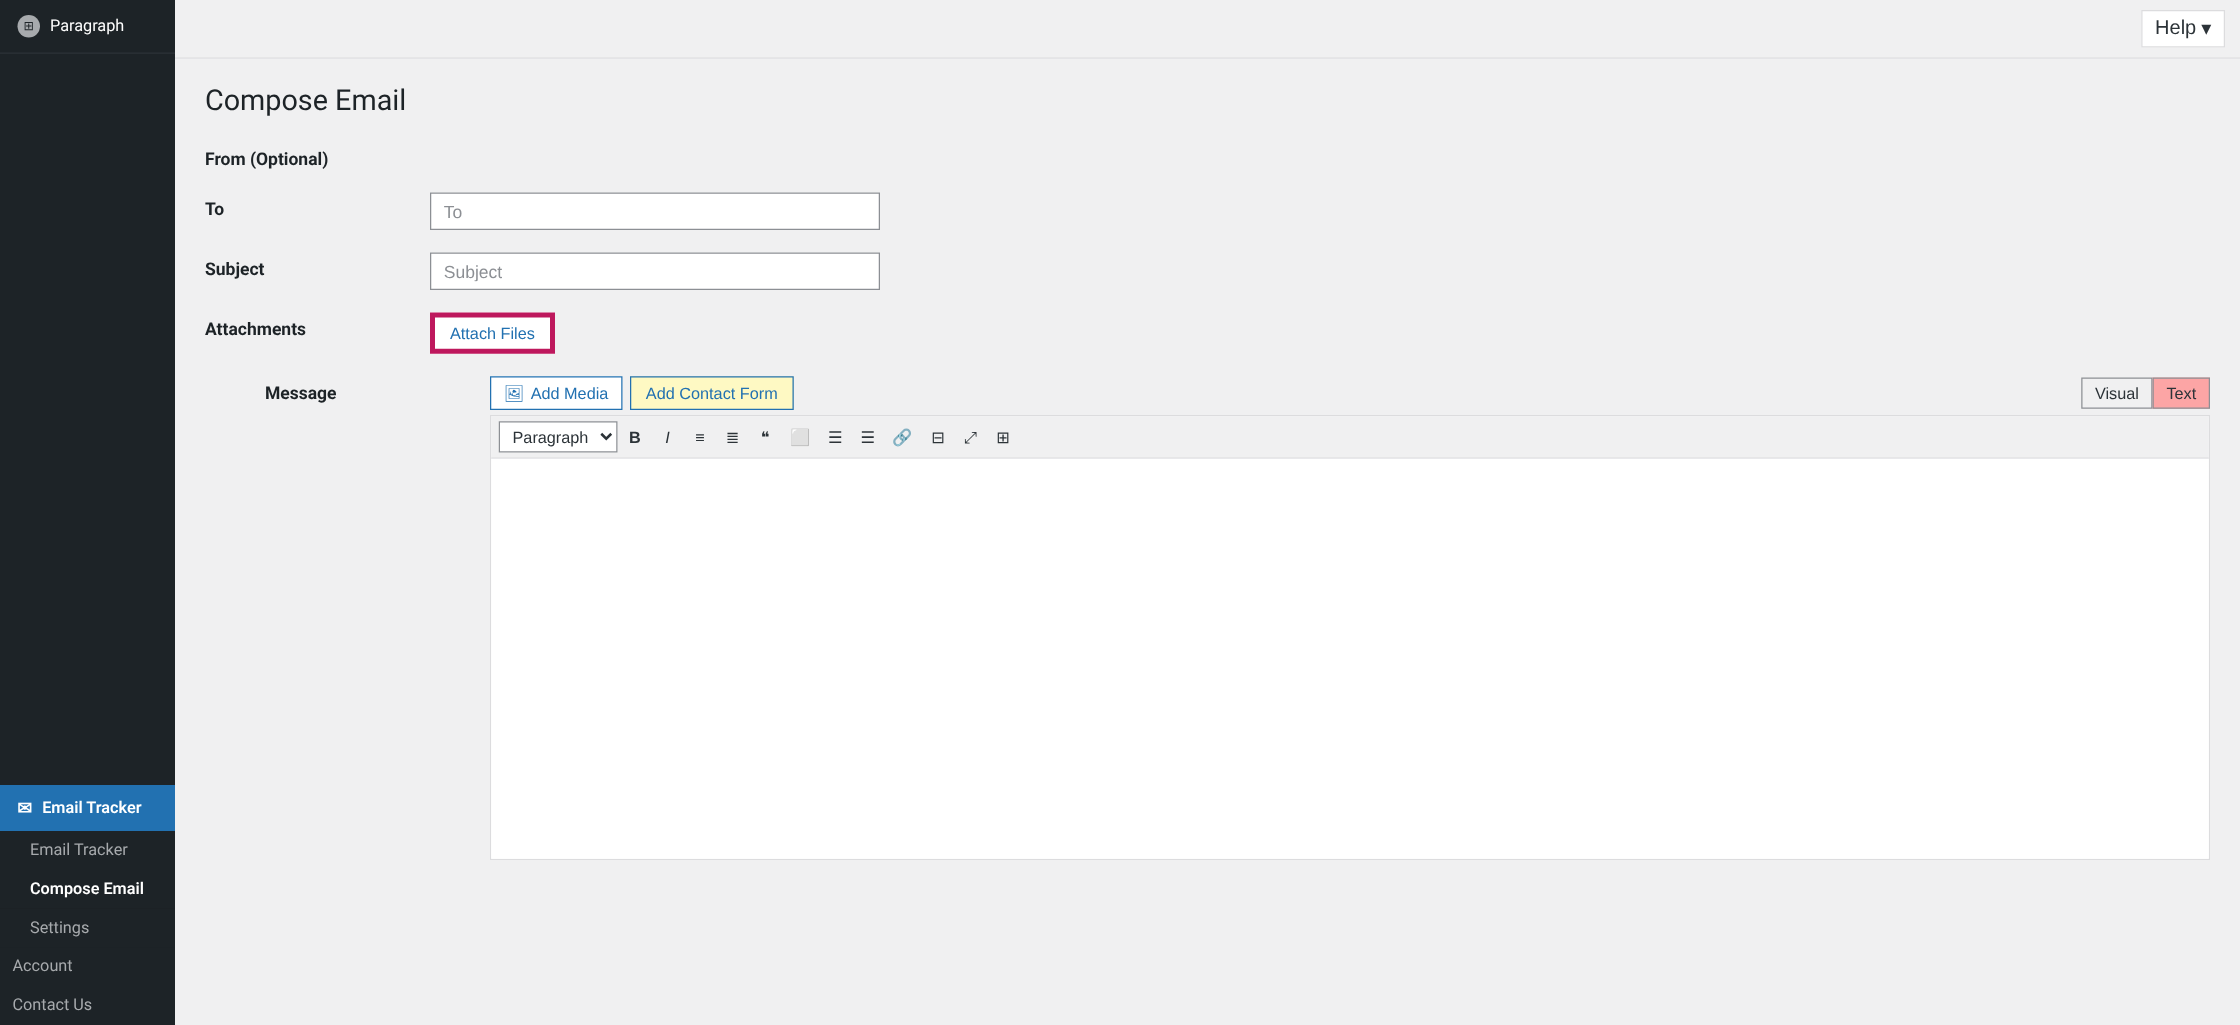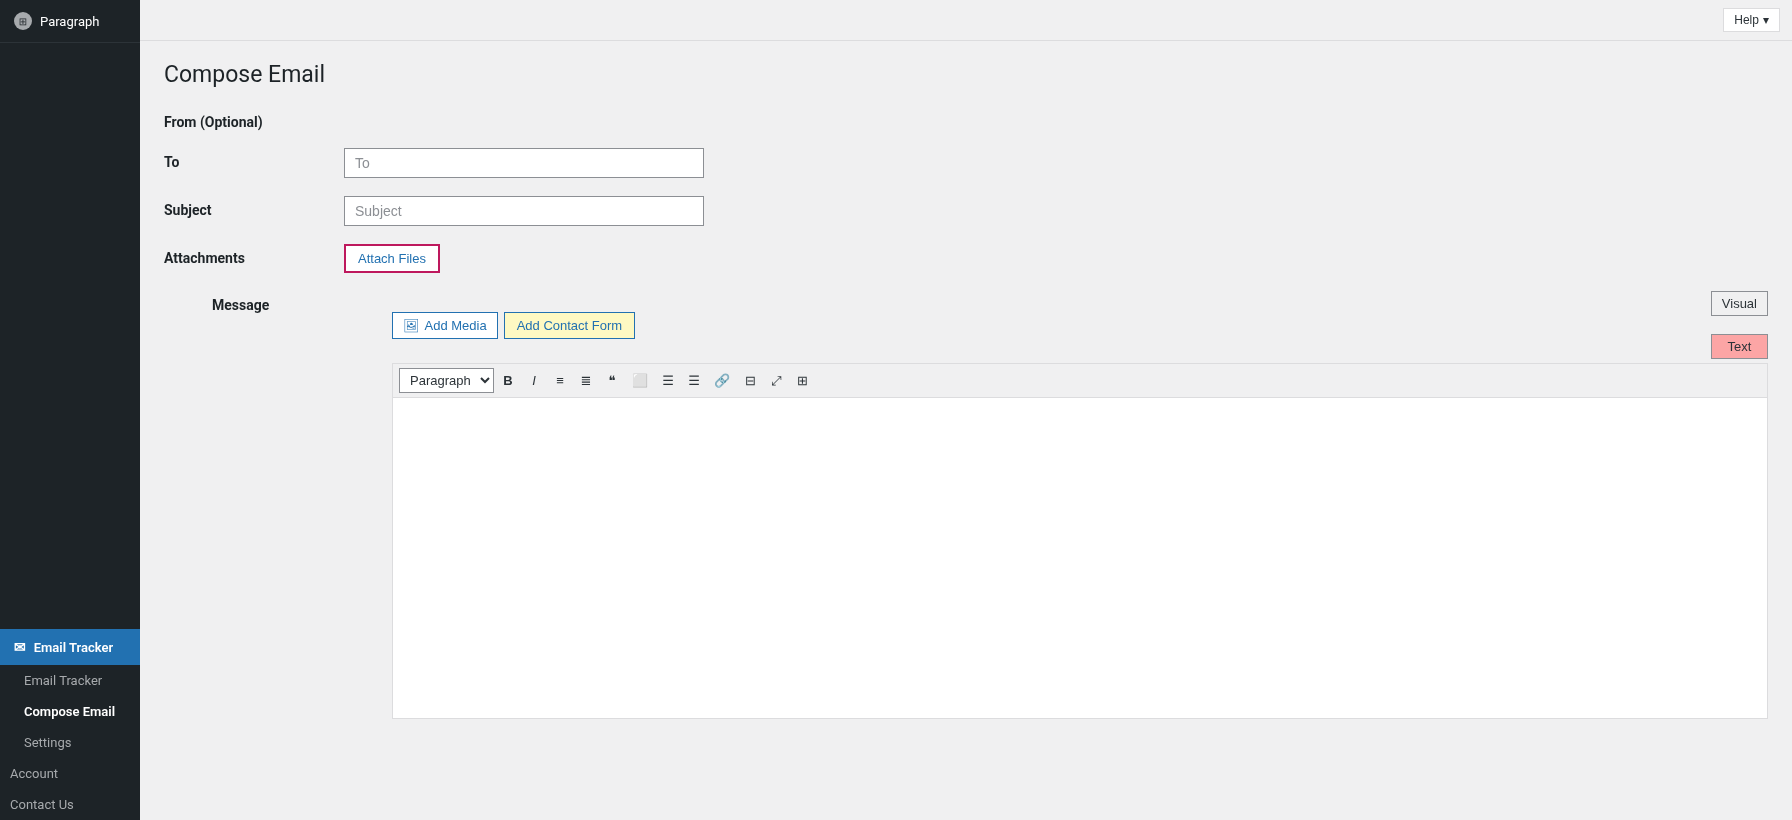--- a/index.html
+++ b/index.html
@@ -108,21 +108,21 @@
       display: flex;
       justify-content: flex-end;
       padding: 8px 12px;
       border-bottom: 1px solid #dcdcde;
     }
 
     #help-button {
       background: #fff;
       border: 1px solid #dcdcde;
       padding: 4px 10px;
-      font-size: 12px;
+      font-size: 16px;
       cursor: pointer;
       display: flex;
       align-items: center;
       gap: 4px;
       color: #2c3338;
     }
 
     
     #content {
       flex: 1;
@@ -175,21 +175,21 @@
     .form-hint {
       margin-top: 6px;
       font-size: 13px;
       color: #646970;
       max-width: 1100px;
       line-height: 1.5;
     }
 
     .attach-btn {
       background: #fff;
-      border: 2px solid #be185d;
+      border: 4px solid #be185d;
       color: #2271b1;
       padding: 5px 12px;
       font-size: 13px;
       cursor: pointer;
     }
 
     
     .message-row {
       display: flex;
       align-items: flex-start;
@@ -226,22 +226,21 @@
       color: #2271b1;
       padding: 5px 12px;
       font-size: 13px;
       cursor: pointer;
       text-align: center;
     }
 
     .visual-text-tabs {
       margin-left: auto;
       display: flex;
-      gap: 18px;
-      flex-direction: column;
+      gap: 0;
     }
 
     .vt-tab {
       background: #fca5a5;
       border: 1px solid #8c8f94;
       padding: 4px 10px;
       font-size: 13px;
       cursor: pointer;
       color: #2c3338;
     }

